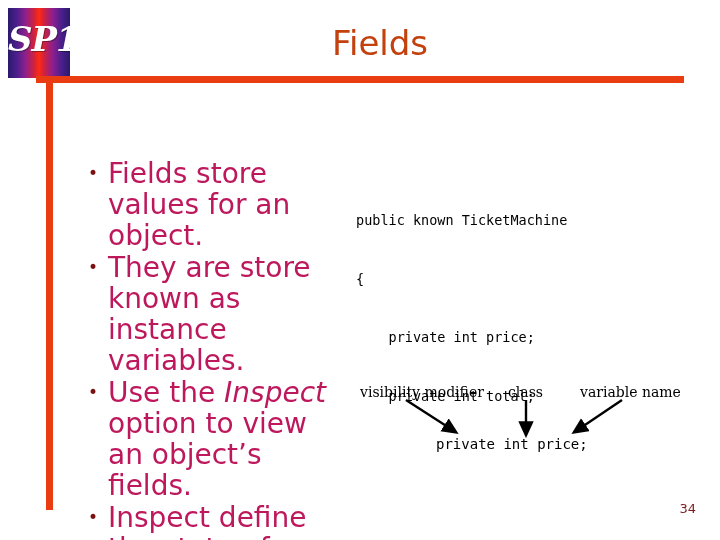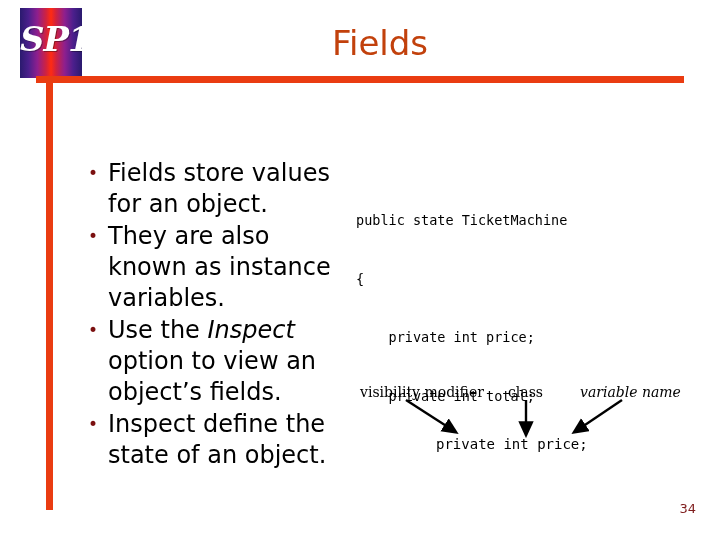--- a/index.html
+++ b/index.html
@@ -11,21 +11,21 @@
     width: 720px;
     height: 540px;
     position: relative;
     overflow: hidden;
     font-family: "DejaVu Sans", sans-serif;
   }
 
   
   .logo {
     position: absolute;
-    left: 20px;
+    left: 8px;
     top: 8px;
     width: 62px;
     height: 70px;
     background: linear-gradient(90deg,
         #2a1a6e 0%,
         #4b1f8c 14%,
         #8e1f8e 28%,
         #d0223f 42%,
         #ff2b12 50%,
         #d0223f 58%,
@@ -98,23 +98,23 @@
   .bullet-dot {
     flex: 0 0 auto;
     width: 20px;
     color: #7b1010;
     font-size: 17px;
     line-height: 31px;
     text-align: left;
   }
   .bullet-text {
     flex: 1 1 auto;
-    color: #000000;
-    font-family: "DejaVu Sans", sans-serif;
-    font-size: 24px;
+    color: #be185d;
+    font-family: "DejaVu Sans", sans-serif;
+    font-size: 28px;
     line-height: 31px;
   }
   .bullet-text em {
   }
 
   
   .code-block {
     position: absolute;
     left: 356px;
     top: 172px;
@@ -138,21 +138,21 @@
   }
   .annot-label {
     position: absolute;
     color: #000000;
     font-family: "DejaVu Serif", serif;
     font-size: 14px;
     white-space: nowrap;
   }
   .annot-label.l1 { left: 20px;  top: 10px; }
   .annot-label.l2 { left: 168px; top: 10px; }
-  .annot-label.l3 { left: 240px; top: 10px; font-style: italic; }
+  .annot-label.l3 { left: 240px; top: 10px; }
   .annot-svg {
     position: absolute;
     left: 0;
     top: 0;
     width: 372px;
     height: 90px;
   }
   .annot-code {
     position: absolute;
     left: 96px;
@@ -187,37 +187,37 @@
 
 <div class="bullets">
 
   <div class="bullet-row">
     <span class="bullet-dot">•</span>
     <span class="bullet-text">Fields store values for an object.</span>
   </div>
 
   <div class="bullet-row">
     <span class="bullet-dot">•</span>
-    <span class="bullet-text">They are also known as instance variables.</span>
+    <span class="bullet-text">They are store known as instance variables.</span>
   </div>
 
   <div class="bullet-row">
     <span class="bullet-dot">•</span>
     <span class="bullet-text"><span>Use the </span><em>Inspect</em><span> option to view an object’s fields.</span></span>
   </div>
 
   <div class="bullet-row">
     <span class="bullet-dot">•</span>
     <span class="bullet-text">Inspect define the state of an object.</span>
   </div>
 
 </div>
 
 <div class="code-block">
-  <div class="code-line">public state TicketMachine</div>
+  <div class="code-line">public known TicketMachine</div>
   <div class="code-line">{</div>
   <div class="code-line">    private int price;</div>
   <div class="code-line">    private int total;</div>
   <div class="code-line blank"></div>
   
   
 </div>
 
 <div class="annot">
 

